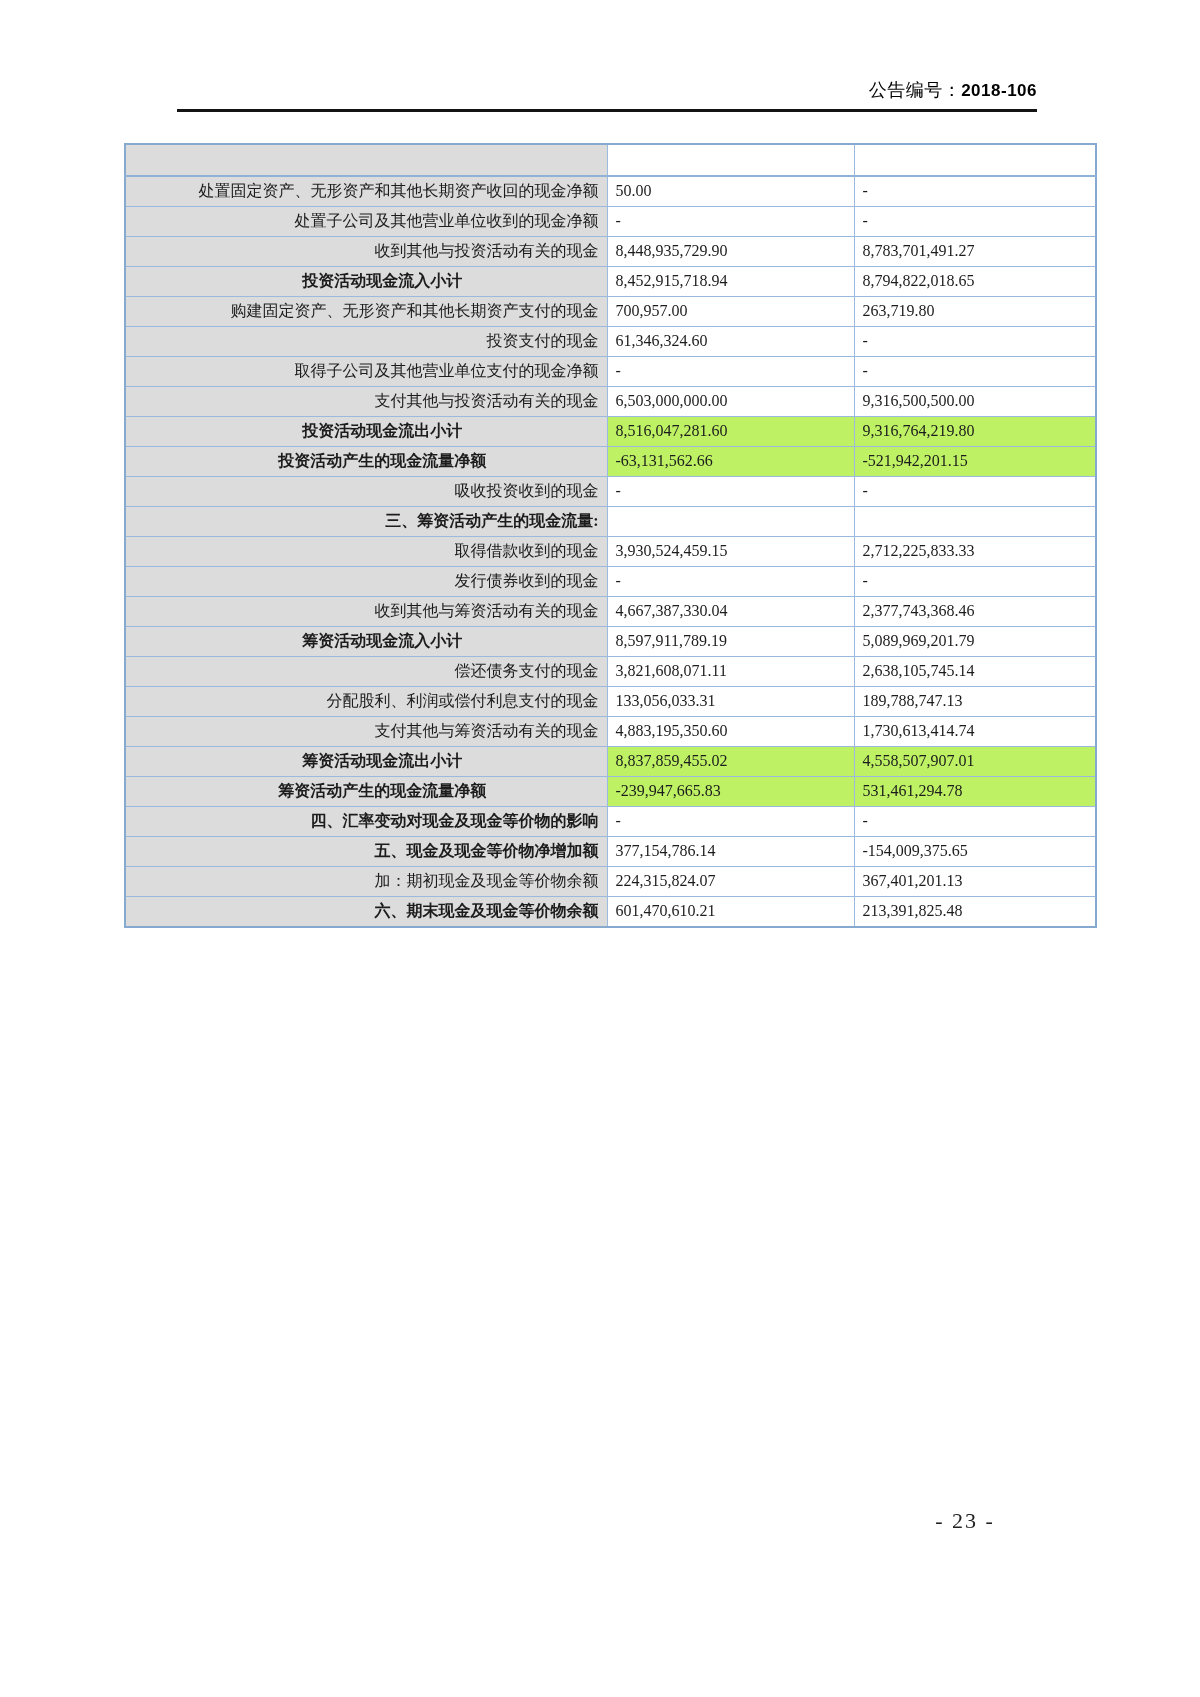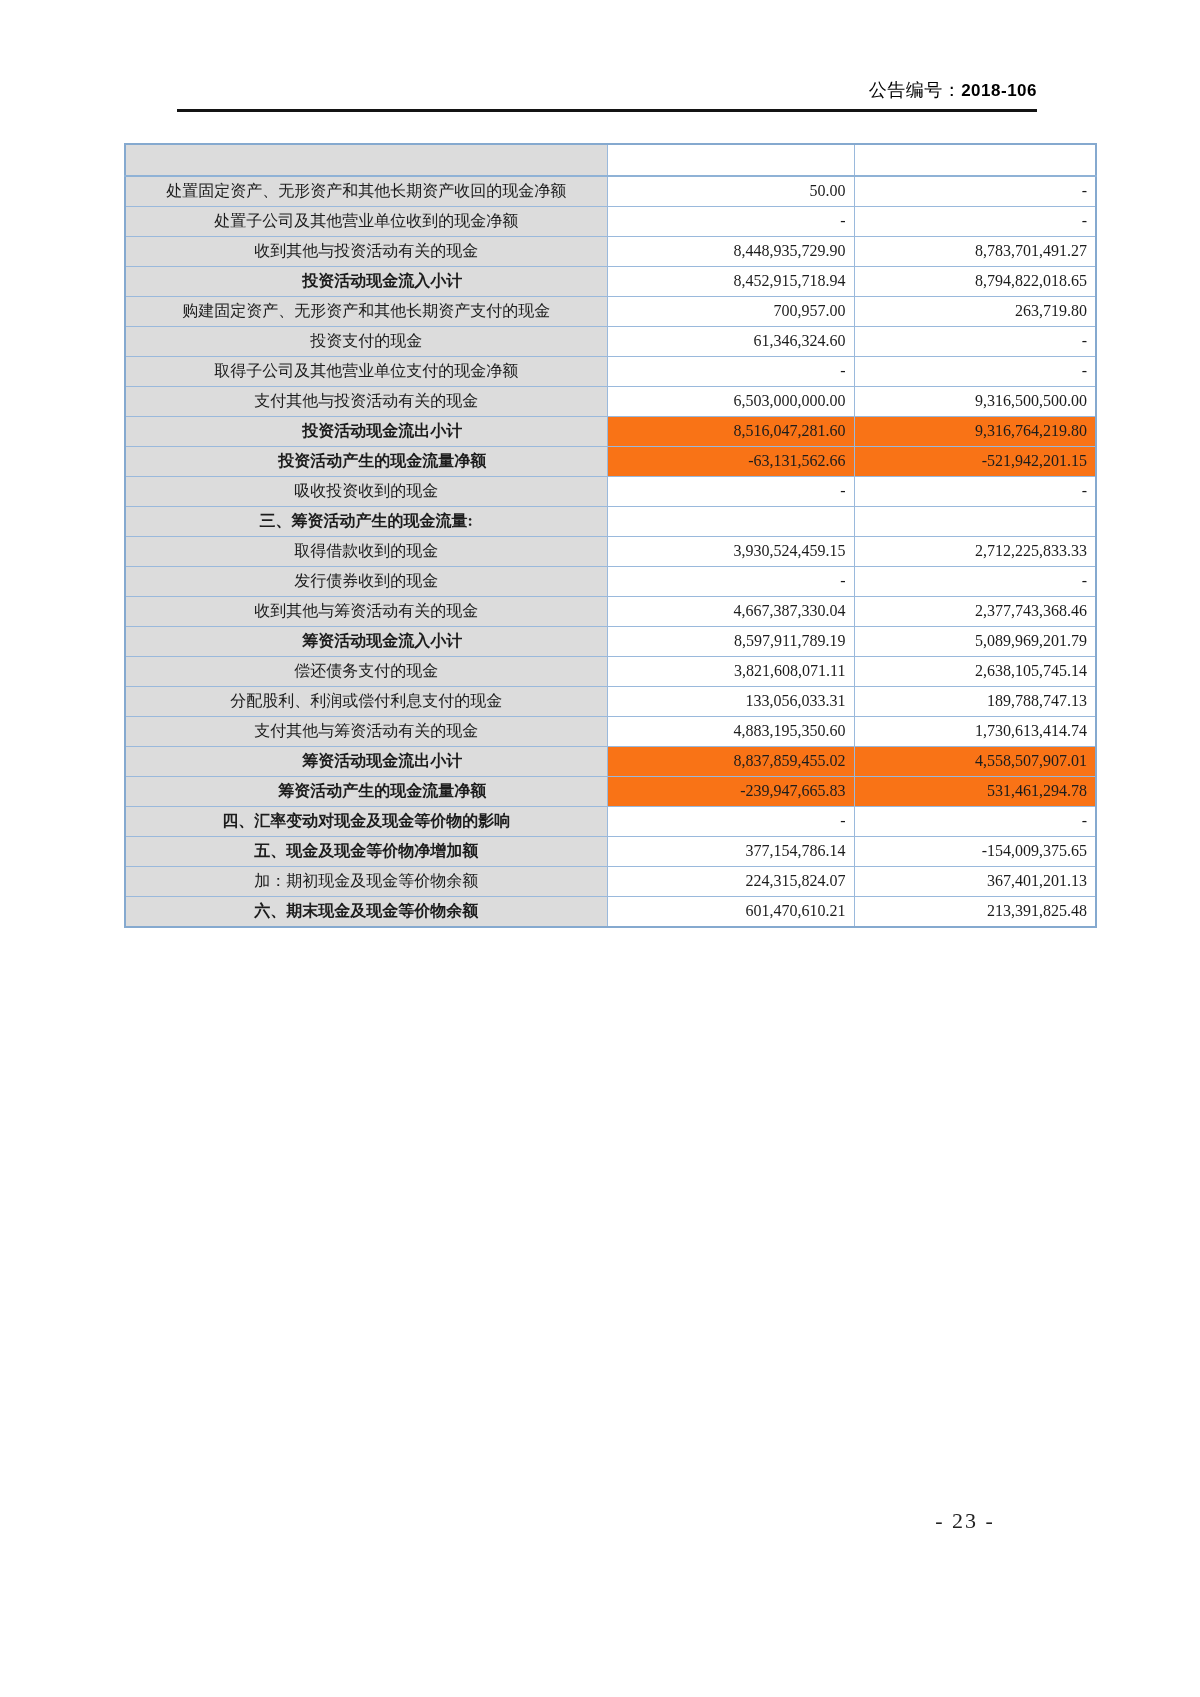--- a/index.html
+++ b/index.html
@@ -52,23 +52,23 @@
   table.cash td {
     border: 1.5px solid #9ab9dc;
     height: 29px;
     padding: 0 8px;
     vertical-align: middle;
     font-size: 16px;
     line-height: 1.15;
     overflow: hidden;
     white-space: nowrap;
   }
-  td.lbl   { background: #dcdcdc; text-align: center; }
-  td.val   { background: #ffffff; text-align: right; font-size: 17px; }
-  tr.gray td.val { background: #f97316; }
+  td.lbl   { background: #dcdcdc; text-align: right; }
+  td.val   { background: #ffffff; font-size: 17px; }
+  tr.gray td.val { background: #bef264; }
   tr.hdr td { height: 30px; border-bottom: 2px solid #8fb2d6; }
   td.lbl.b { font-weight: bold; }
   td.lbl.c { text-align: center; padding-left: 40px; }
   
   #page-num {
     position: absolute;
     top: 1508px;
     left: 855px;
     width: 220px;
     text-align: center;

